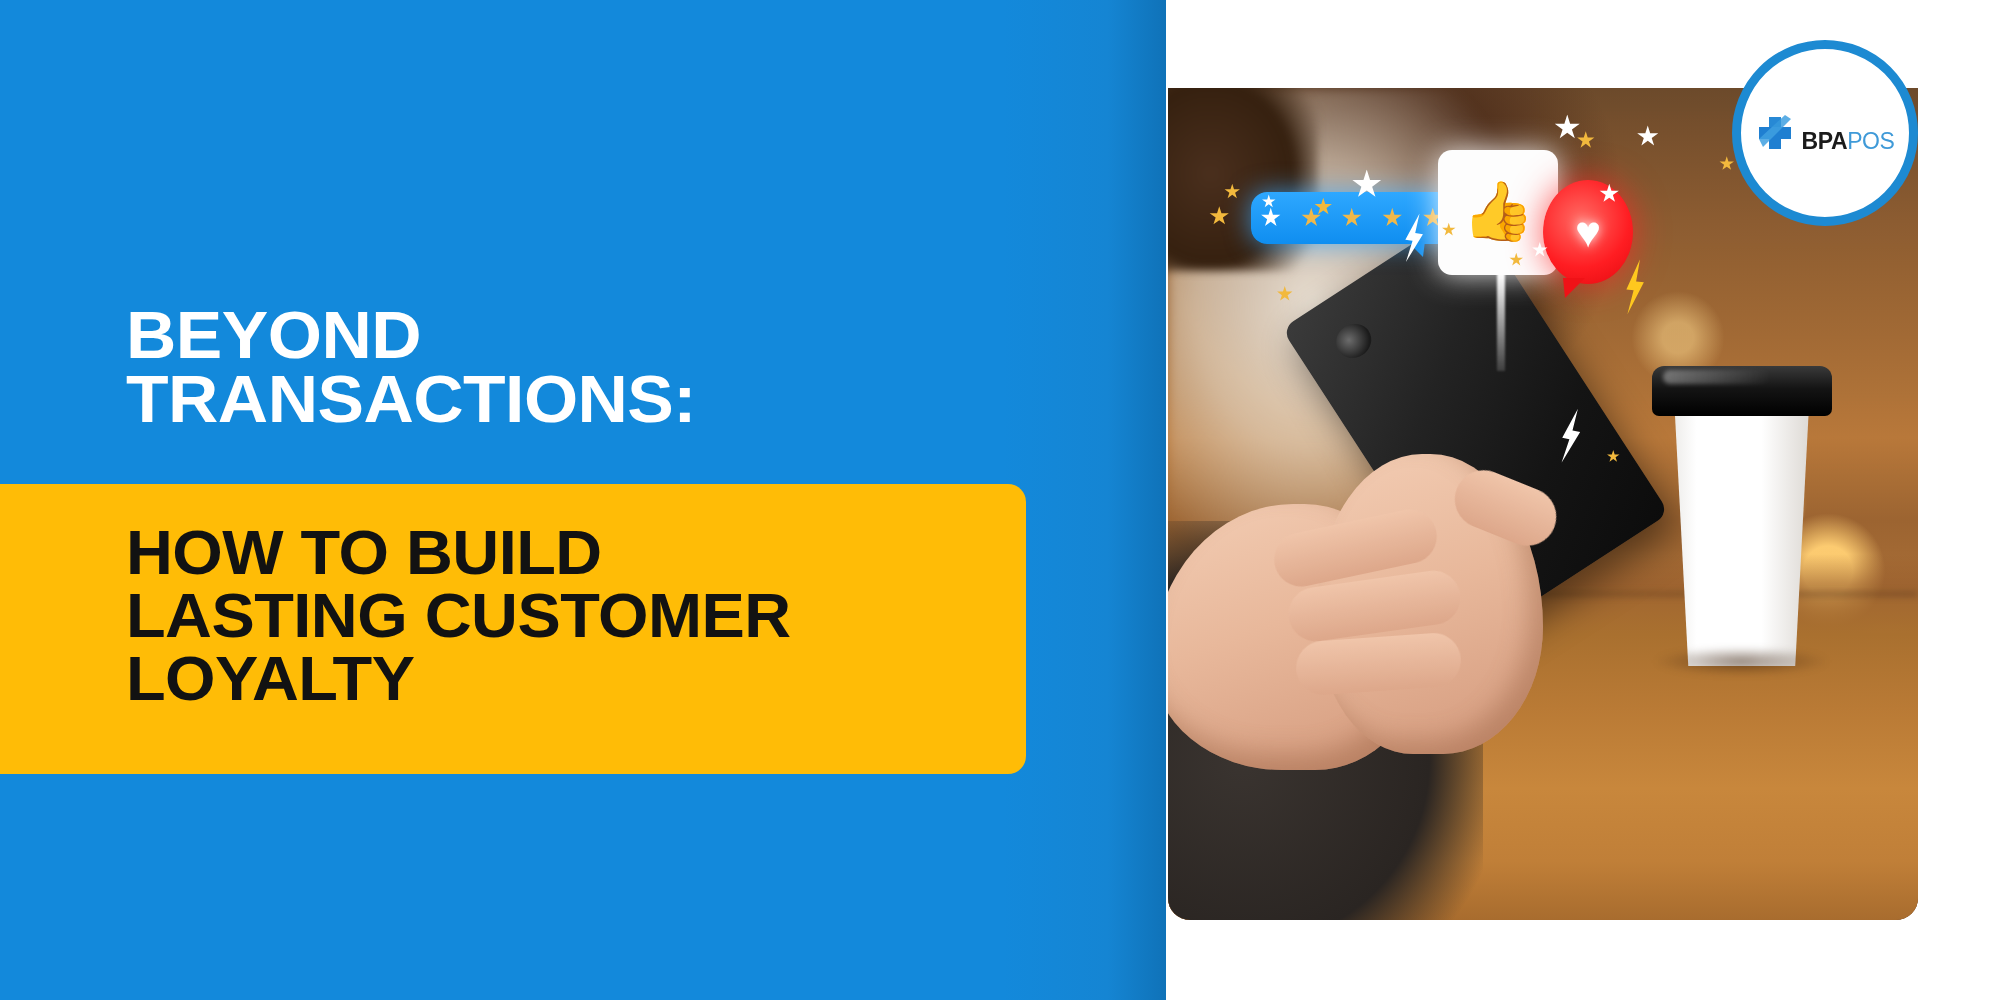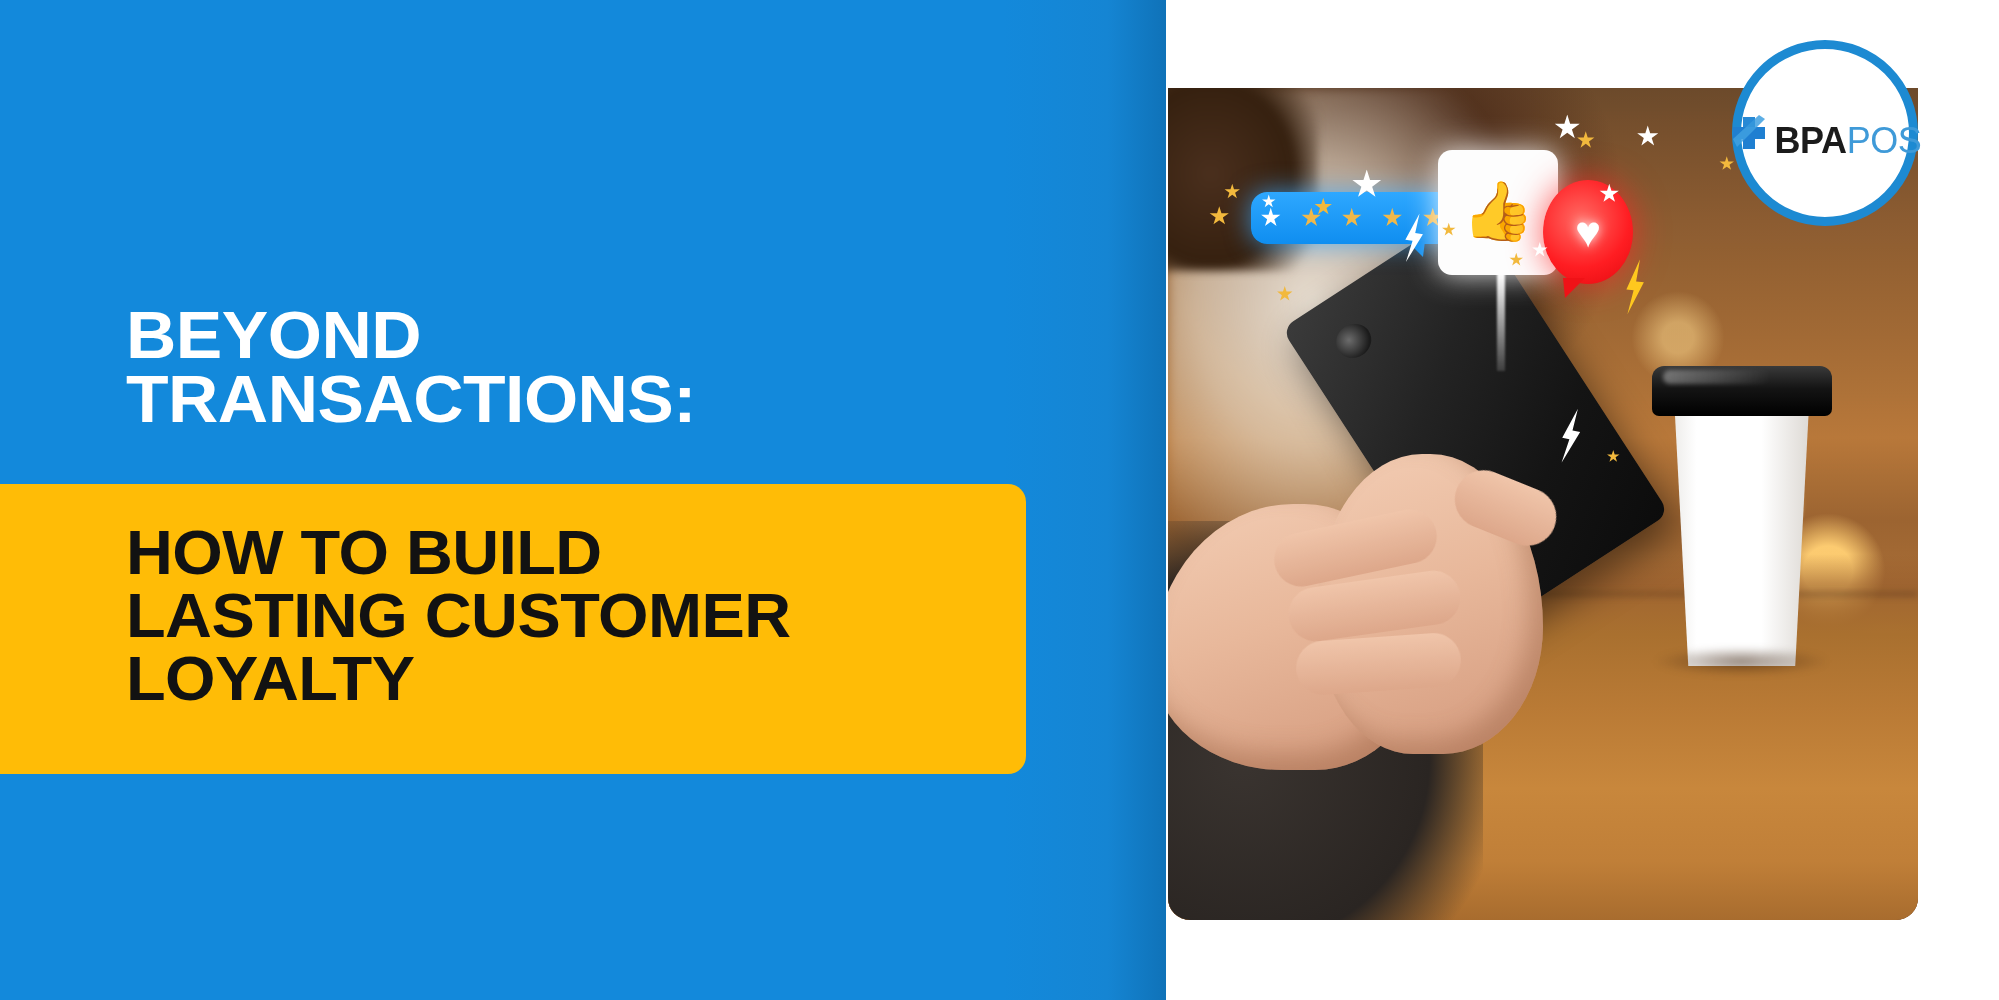--- a/index.html
+++ b/index.html
@@ -279,21 +279,21 @@
     left:1732px; top:40px;
     width:186px; height:186px;
     border-radius:50%;
     background:#ffffff;
     border:9px solid #1d8ad2;
     display:flex; align-items:center; justify-content:center;
   }
   .logo-inner{ display:flex; align-items:center; gap:6px; }
   .logo-mark{ position:relative; width:40px; height:40px; flex:none; }
   .logo-word{
-    font-size:36px; font-weight:bold; letter-spacing:-0.4px;
+    font-size:23px; font-weight:bold; letter-spacing:-0.4px;
     white-space:nowrap;
     margin-top:16px;
   }
   .logo-bpa{ color:#1b1b1b; }
   .logo-pos{ color:#3f9ad8; font-weight:normal; }
 </style>
 </head>
 <body>
 
 <div class="banner">

